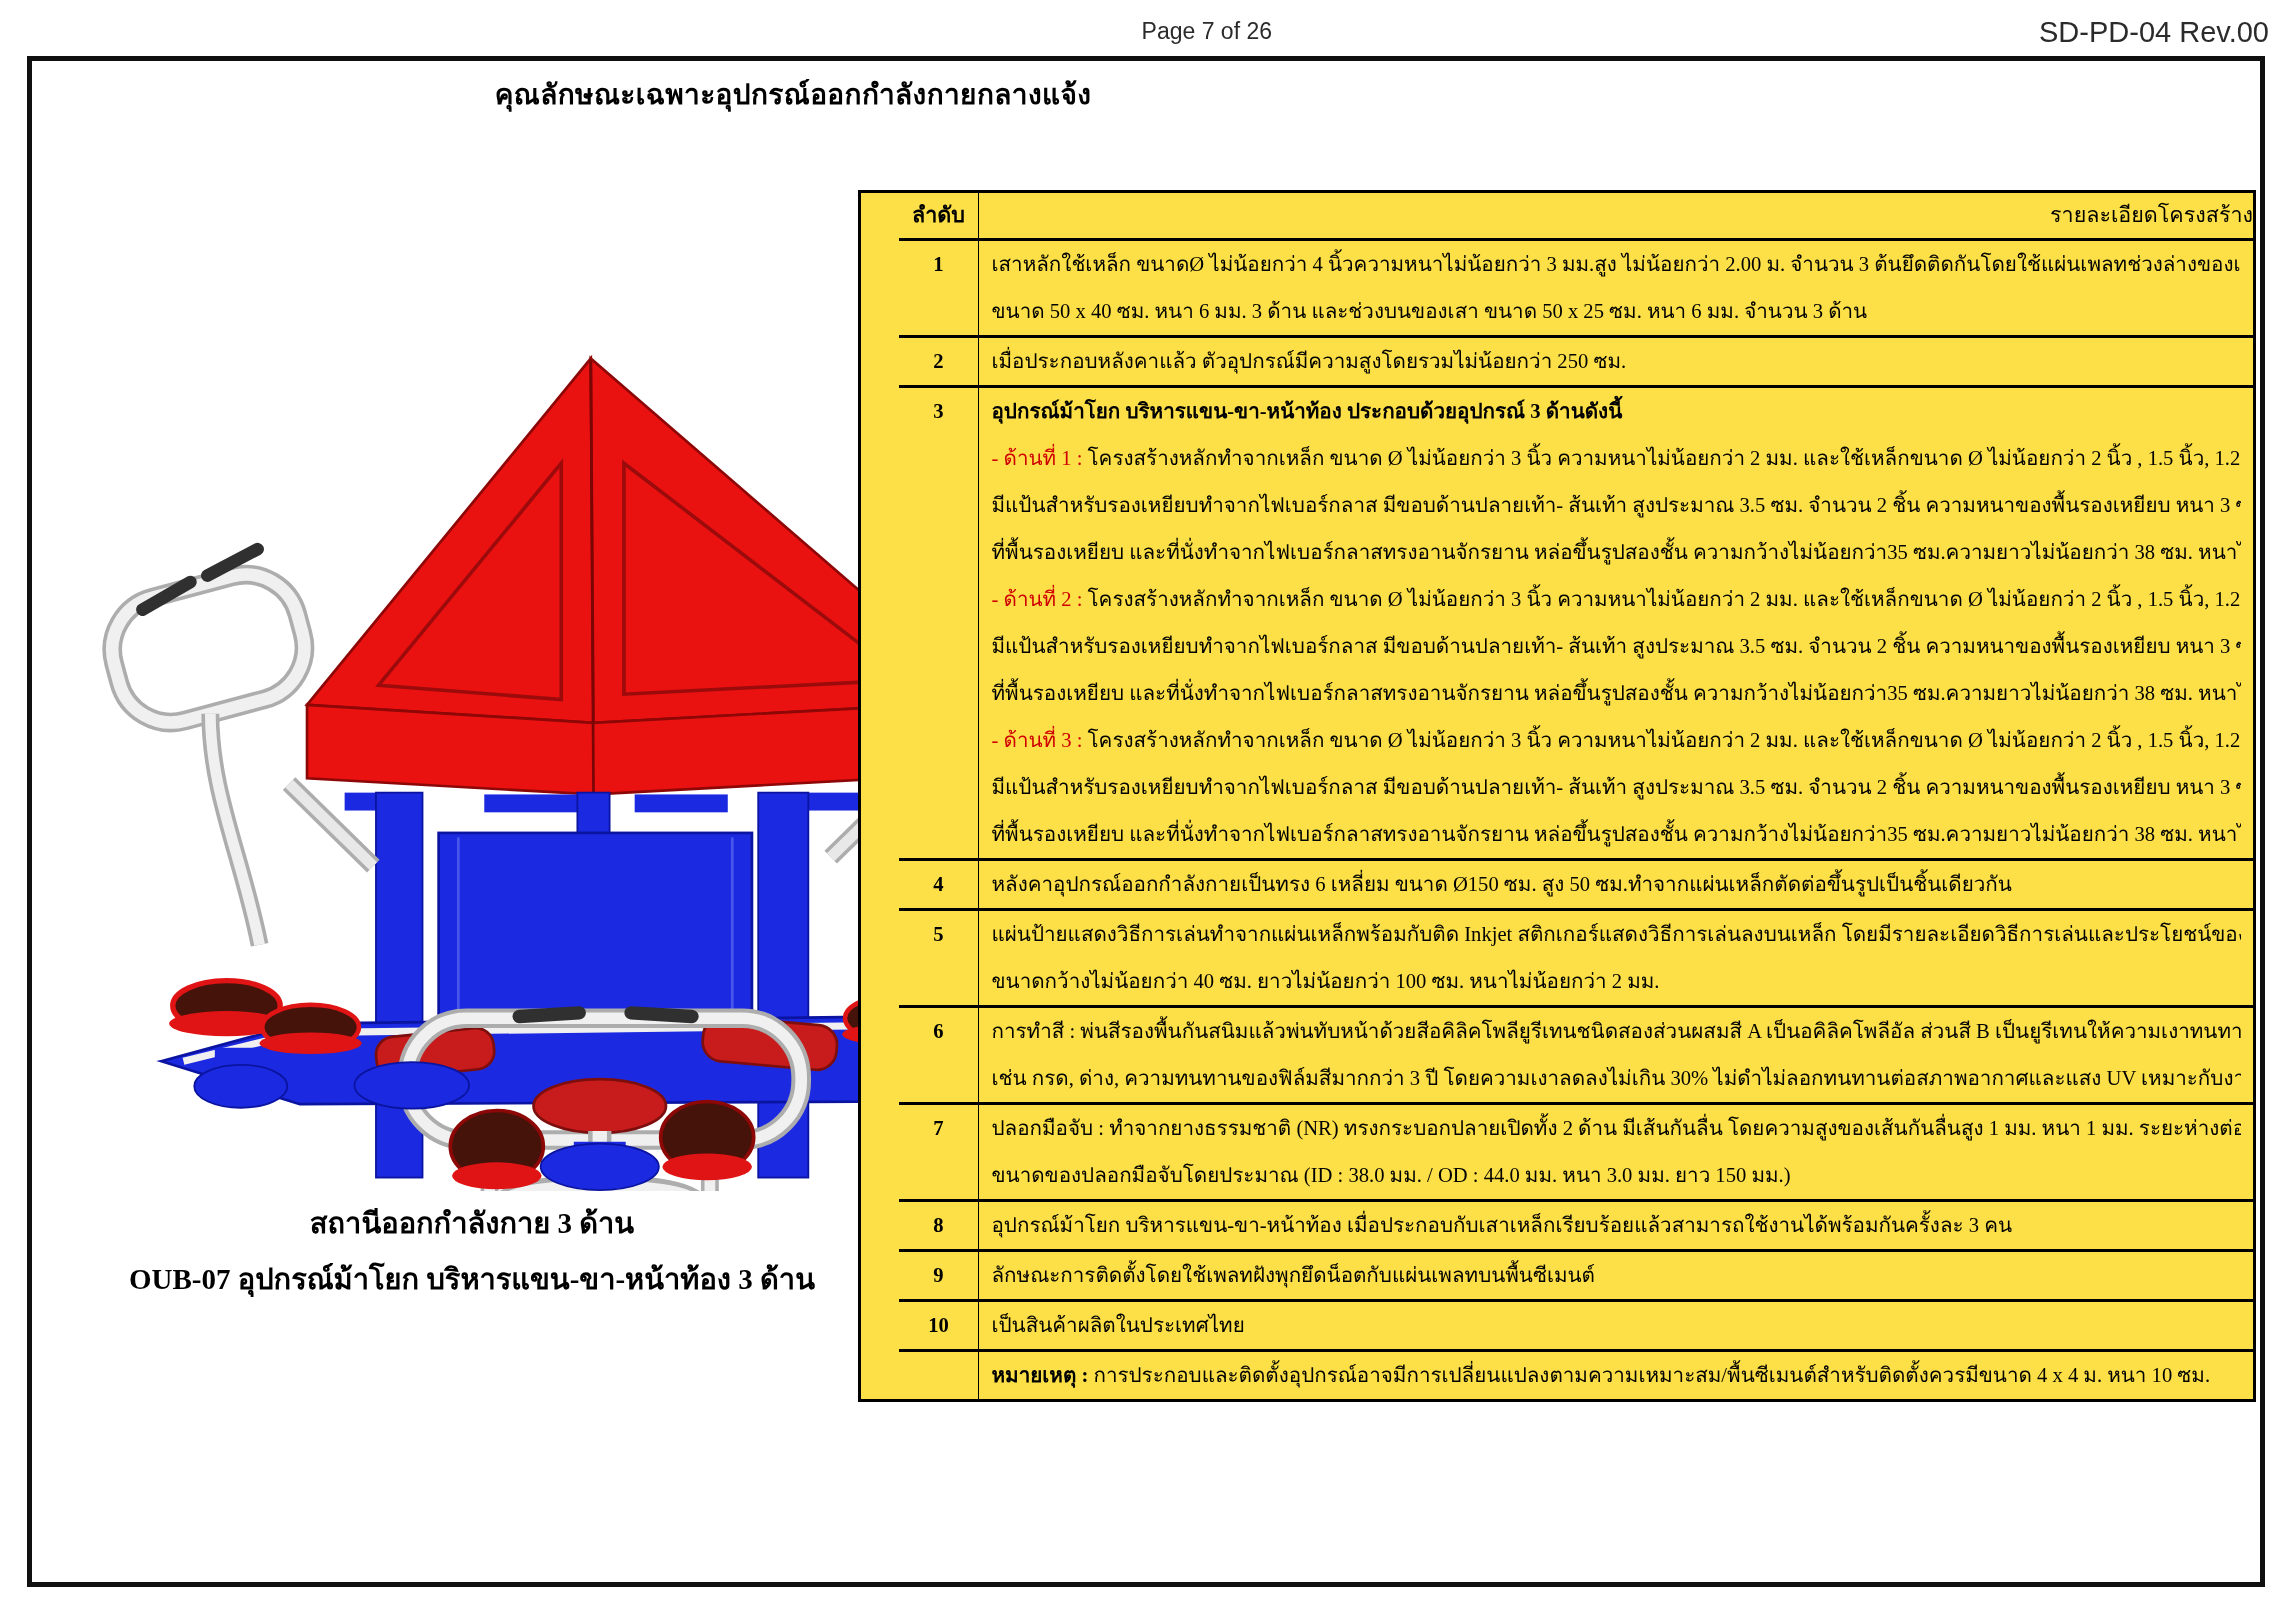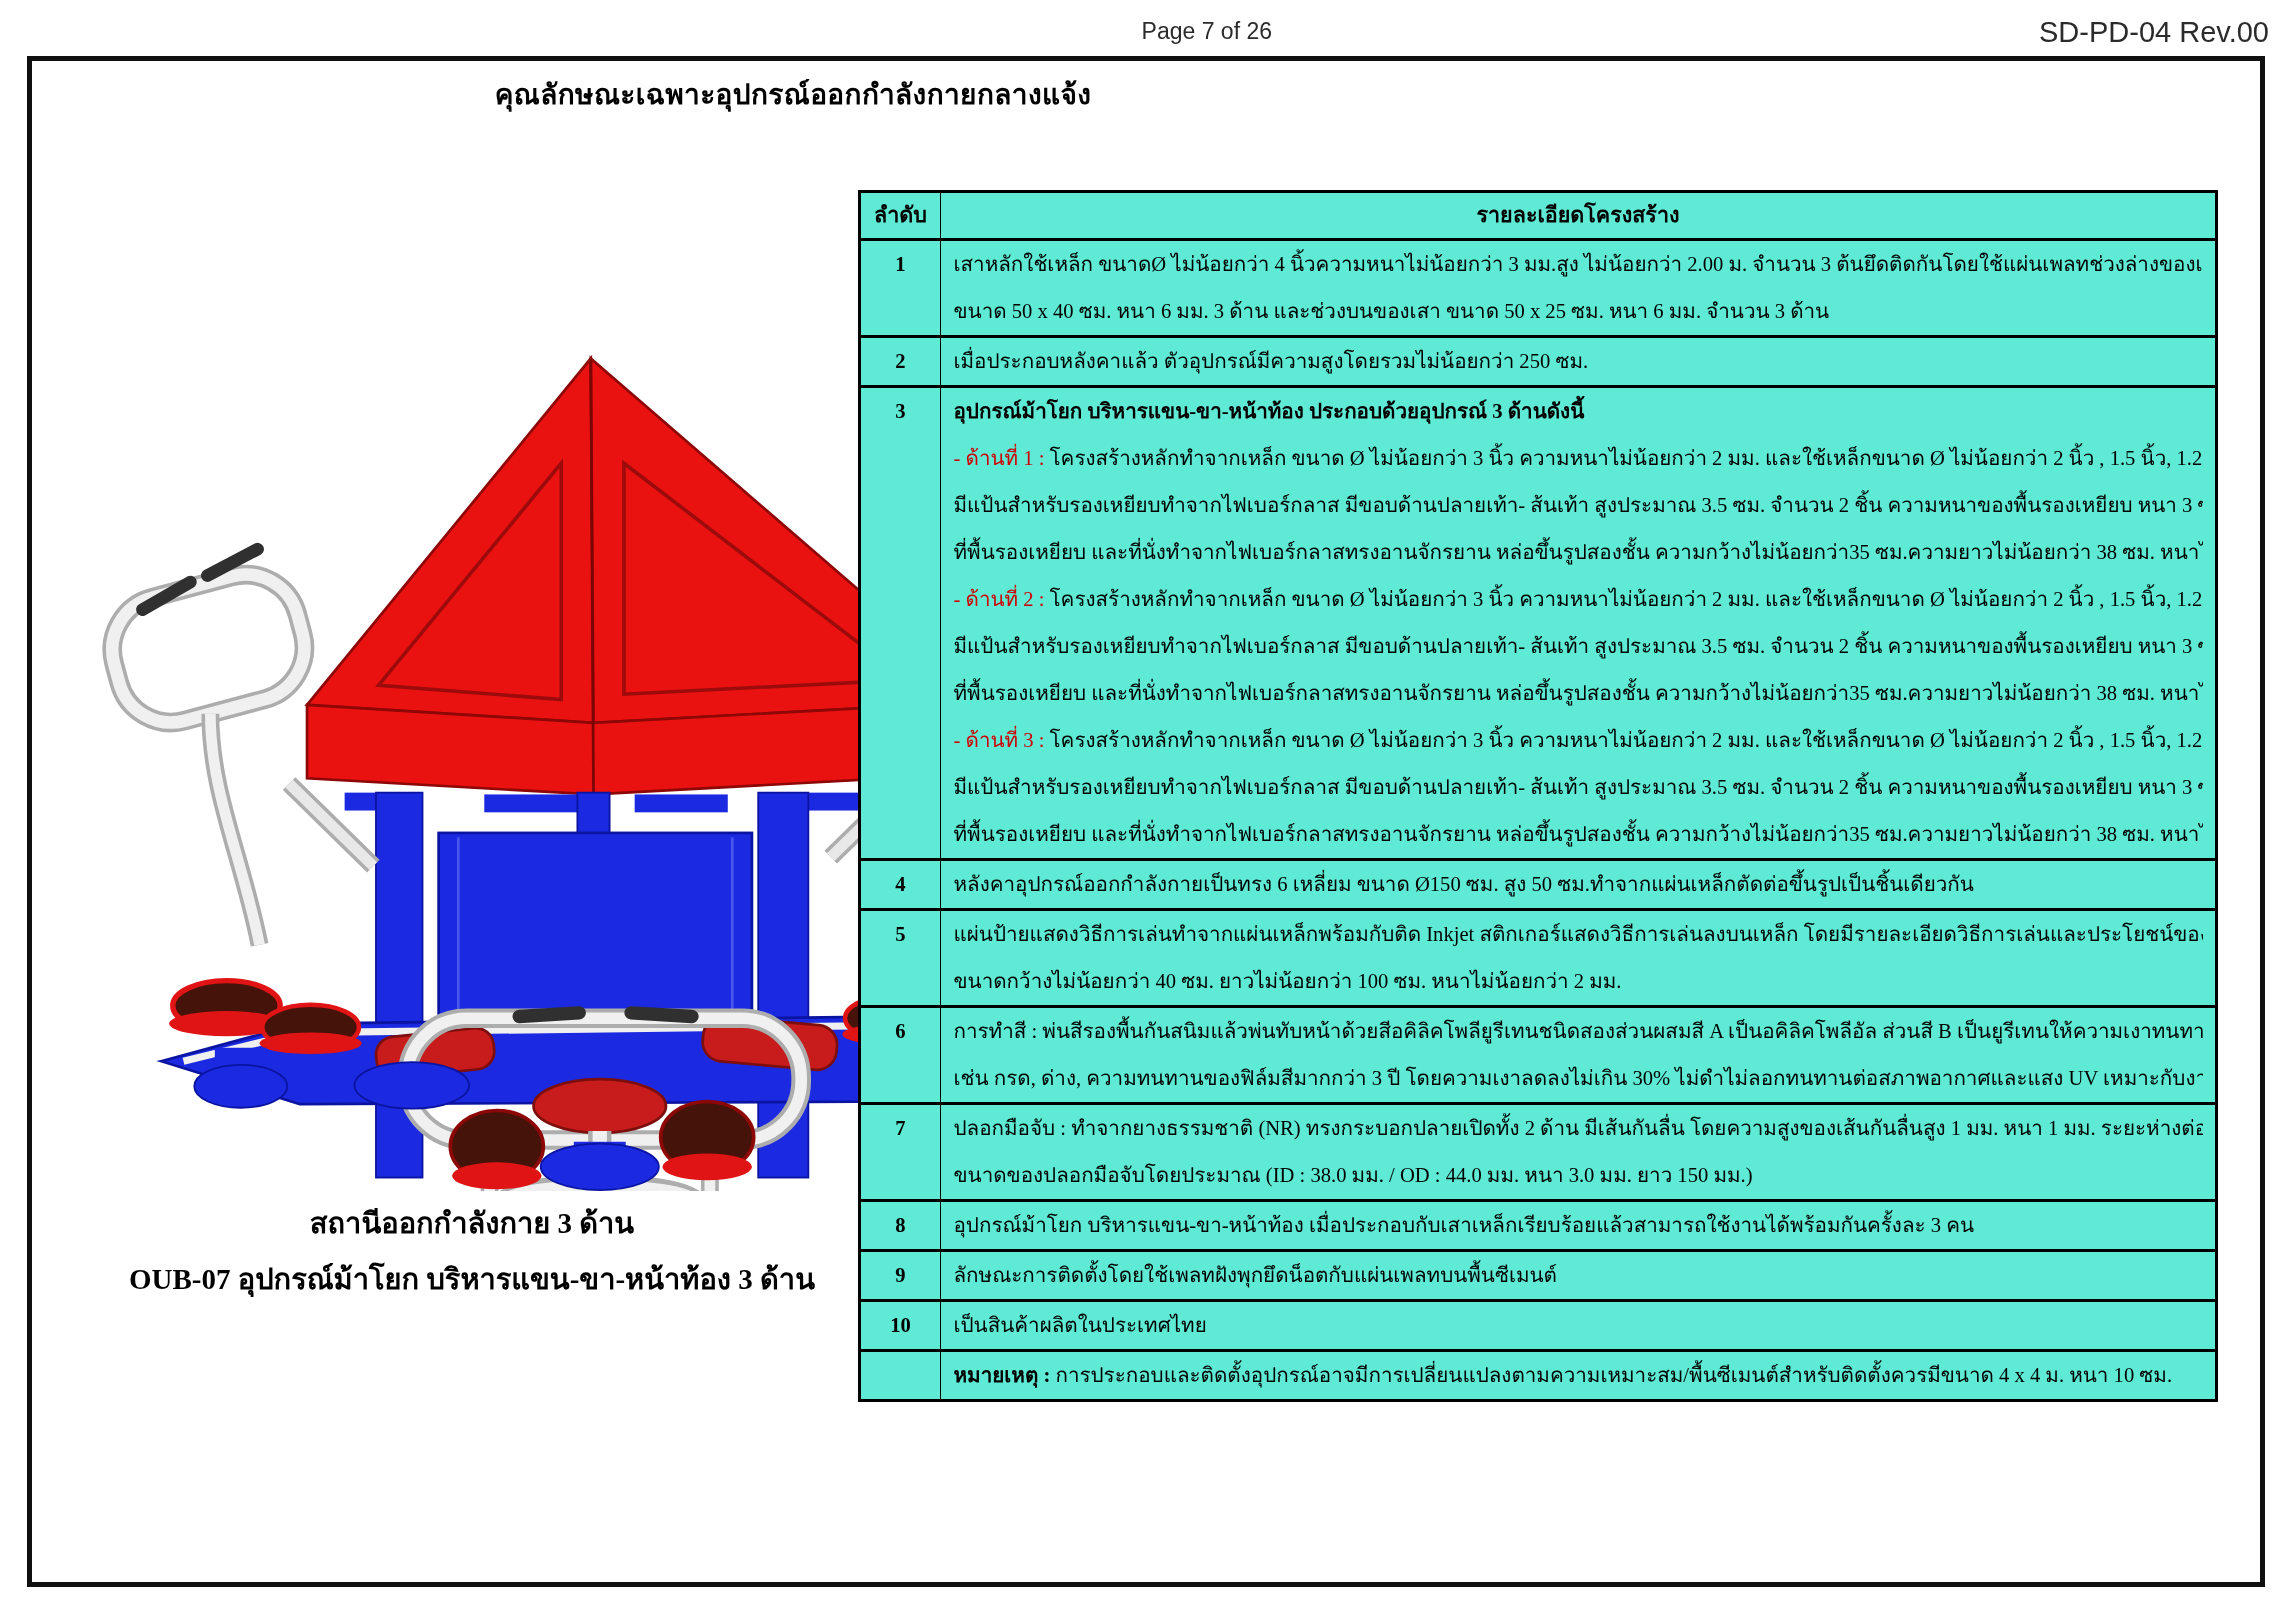--- a/index.html
+++ b/index.html
@@ -10,25 +10,25 @@
   .pagehdr-right{position:absolute;left:2033px;top:16px;width:242px;text-align:center;
         font-family:"Liberation Sans","DejaVu Sans",sans-serif;font-size:29px;color:#2b2b2b;}
   .sheet{position:absolute;left:27px;top:56px;width:2228px;height:1521px;border:5.4px solid #101010;background:#fff;}
   .doc-title{position:absolute;left:0;top:11px;width:1522px;text-align:center;
         font-size:28px;font-weight:bold;letter-spacing:0.4px;}
   .figure-wrap{position:absolute;left:44px;top:105px;width:1052px;height:1025px;}
   .caption{position:absolute;left:28px;width:824px;text-align:center;font-weight:bold;font-size:29px;}
   .cap1{top:1139px;}
   .cap2{top:1195px;}
   
-  .spec-table{position:absolute;left:826px;top:129px;width:1354px;border:3.6px solid #000;background:#5eead4;}
+  .spec-table{position:absolute;left:826px;top:129px;width:1354px;border:3.6px solid #000;background:#fde047;padding-left:38px;}
   .thead{display:flex;border-bottom:3.6px solid #000;}
   .thead .c1{width:79px;border-right:1.8px solid #000;text-align:center;font-weight:bold;
         font-size:21.5px;line-height:45px;height:45px;}
-  .thead .c2{flex:1;text-align:center;font-weight:bold;font-size:21.5px;line-height:45px;height:45px;}
+  .thead .c2{flex:1;text-align:right;font-weight:normal;font-size:21.5px;line-height:45px;height:45px;}
   .trow{display:flex;border-top:3.6px solid #000;}
   .trow:first-of-type{border-top:none;}
   .trow .c1{width:79px;border-right:1.8px solid #000;text-align:center;font-weight:bold;
         font-size:20.6px;line-height:47px;}
   .trow .c2{flex:1;padding:0 12.5px;min-width:0;}
   .line{font-size:20.6px;line-height:47px;white-space:nowrap;overflow:hidden;}
   .seg.b{font-weight:bold;}
   .seg.rb{font-weight:normal;color:#cf0000;}
 </style>
 </head>

